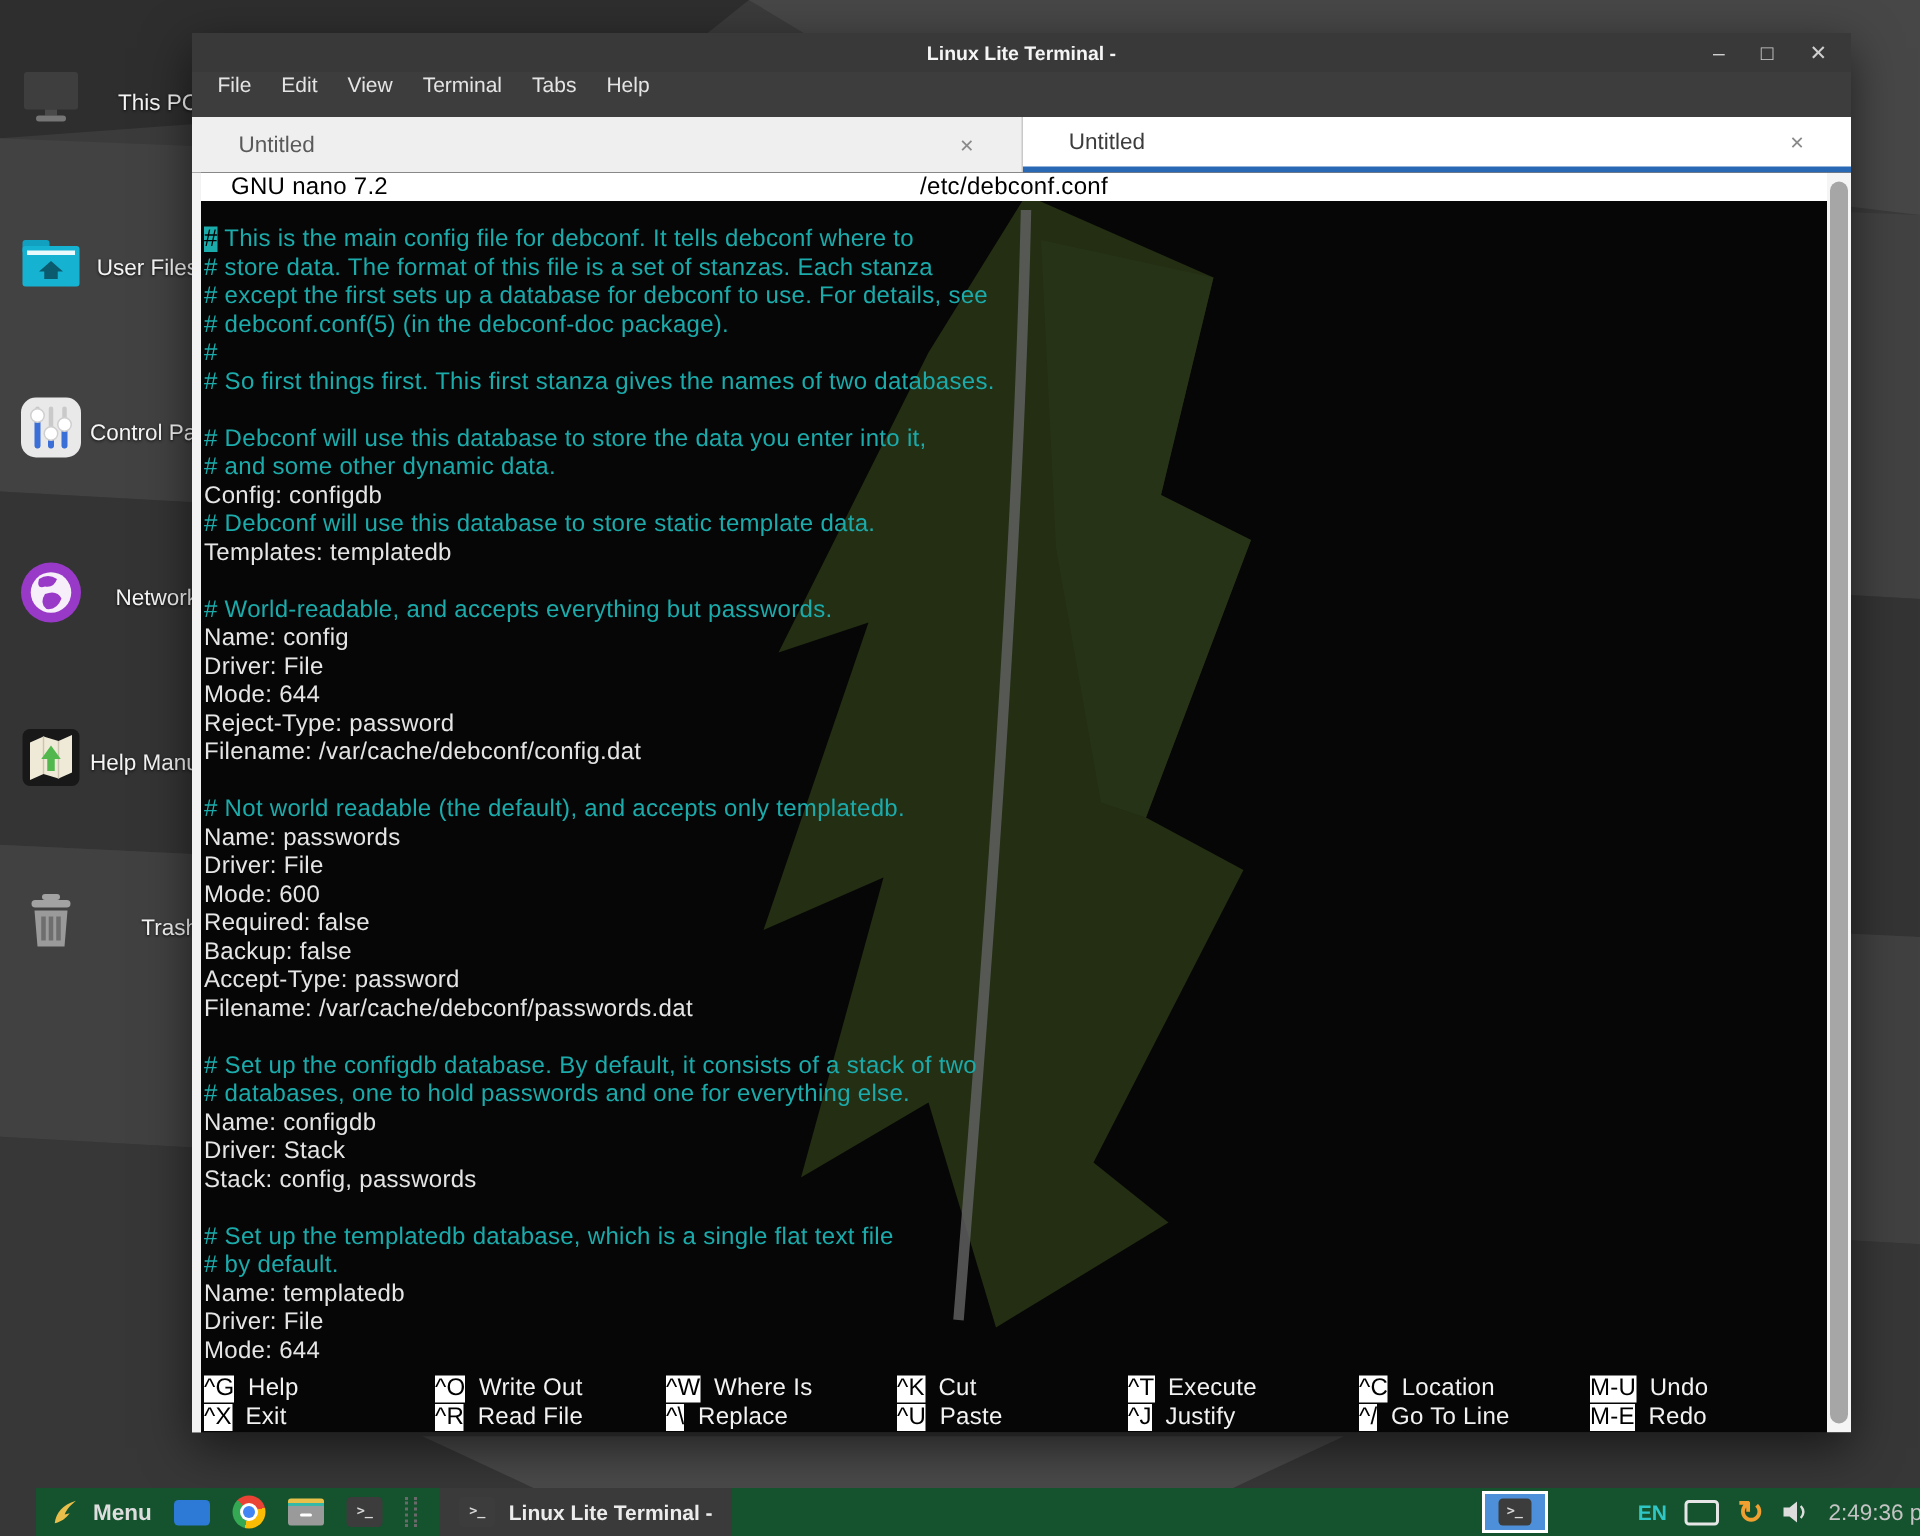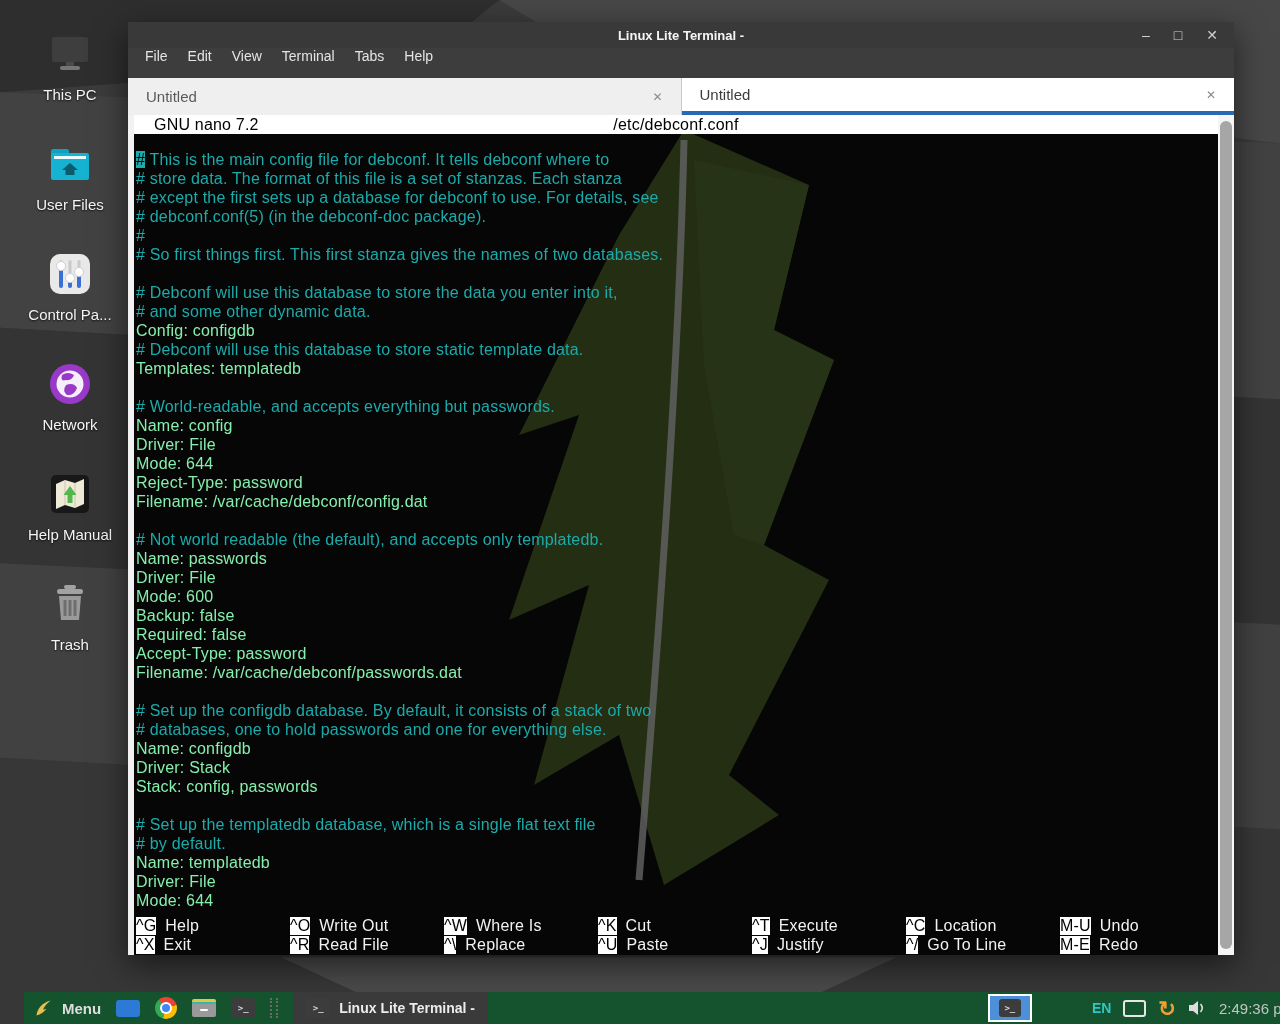--- a/index.html
+++ b/index.html
@@ -11,58 +11,58 @@
   .wp.p1{background:#2E2E2E;clip-path:polygon(0 0,39% 0,33% 6%,0 9%);}
   .wp.p2{background:#474747;clip-path:polygon(39% 0,100% 0,100% 14%,47% 6%);}
   .wp.p3{background:#424242;clip-path:polygon(0 9%,100% 14%,100% 39%,0 32%);}
   .wp.p4{background:#343434;clip-path:polygon(0 32%,100% 39%,100% 61%,0 55%);}
   .wp.p5{background:#414141;clip-path:polygon(0 55%,100% 61%,100% 81%,0 74%);}
   .wp.p6{background:#373737;clip-path:polygon(0 74%,100% 81%,100% 100%,0 100%);}
   .wp.p7{background:#4A4A4A;clip-path:polygon(22% 93.5%,70% 93.5%,64% 97%,28% 97%);}
 
   
   .desk-icons{position:absolute;left:8px;top:24px;width:124px;}
-  .dicon{height:82px;margin-bottom:28px;display:flex;flex-direction:column;
-         align-items:center;justify-content:center;cursor:default;}
+  .dicon{height:82px;margin-bottom:28px;display:flex;flex-direction:row;
+         align-items:center;justify-content:space-between;cursor:default;}
   .dicon svg{width:52px;height:52px;flex:0 0 auto;}
   .dlabel{margin-top:6px;font-size:15px;color:#F5F5F5;text-shadow:0 1px 2px rgba(0,0,0,.8);
           white-space:nowrap;}
 
   
   .window{position:absolute;left:128px;top:22px;width:1106px;height:933px;
           box-shadow:0 10px 30px rgba(0,0,0,.55);}
   .titlebar{height:26px;background:#393939;position:relative;display:flex;
             align-items:center;justify-content:center;}
   .title{color:#F5F5F5;font-size:13px;font-weight:bold;}
   .winbtns{position:absolute;right:16px;top:0;height:100%;display:flex;gap:24px;
            align-items:center;}
   .winbtn{color:#CFCFCF;font-size:14px;line-height:1;cursor:default;}
   .menubar{height:30px;background:#3D3D3D;display:flex;align-items:flex-start;padding-left:7px;}
   .menu-item{padding:0 10px;color:#E4E4E4;font-size:14px;cursor:default;}
 
   .tabbar{height:37px;display:flex;background:#CFCFCF;}
-  .tab{flex:1;display:flex;align-items:center;padding:0 18px;box-sizing:border-box;cursor:default;}
+  .tab{flex:1;display:flex;align-items:center;padding:0 31px;box-sizing:border-box;cursor:default;}
   .tab.inactive{background:#EFEFEF;color:#5A5A5A;border-right:1px solid #C9C9C9;}
   .tab.active{background:#FFFFFF;color:#3C3C3C;border-bottom:4px solid var(--accent-tab,#2968B4);}
   .tab-label{font-size:15px;}
   .tab-close{margin-left:auto;color:#8A8A8A;font-size:12px;}
 
   .terminal{position:relative;height:840px;background:var(--terminal-bg,#060606);
             border-left:6px solid #F2F2F2;box-sizing:border-box;overflow:hidden;
             font-family:Liberation Sans, sans-serif;}
   .watermark{position:absolute;left:0;top:0;pointer-events:none;}
 
   .nano-header{position:relative;height:19px;background:#FFFFFF;color:#000;
                font-size:16px;letter-spacing:.2px;line-height:19px;margin-right:16px;z-index:2;}
   .nh-left{position:absolute;left:20px;white-space:pre;}
   .nh-center{position:absolute;left:0;right:0;text-align:center;white-space:pre;}
 
   .nano-lines{position:absolute;top:35px;left:2px;right:20px;z-index:2;}
   .tl{height:19px;line-height:19px;font-size:16px;letter-spacing:.2px;white-space:pre;
-      color:#86efac;}
+      color:#e5e5e5;}
   .tl.comment{color:var(--comment,#1BABAB);}
   .cursor{background:var(--comment,#1BABAB);color:#000;}
 
   .nano-shortcuts{position:absolute;left:2px;right:20px;bottom:1px;z-index:2;}
   .srow{display:grid;grid-template-columns:repeat(7,1fr);height:19px;}
   .sc{display:flex;align-items:center;height:19px;}
   .key{background:#FFFFFF;color:#000;font-size:16px;letter-spacing:.2px;line-height:18px;
        white-space:pre;}
   .lab{color:#F2F2F2;font-size:16px;letter-spacing:.2px;margin-left:9px;white-space:pre;}
 
@@ -238,22 +238,22 @@
           <div class="tl normal">Name: config</div>
           <div class="tl normal">Driver: File</div>
           <div class="tl normal">Mode: 644</div>
           <div class="tl normal">Reject-Type: password</div>
           <div class="tl normal">Filename: /var/cache/debconf/config.dat</div>
           <div class="tl normal"> </div>
           <div class="tl comment"># Not world readable (the default), and accepts only templatedb.</div>
           <div class="tl normal">Name: passwords</div>
           <div class="tl normal">Driver: File</div>
           <div class="tl normal">Mode: 600</div>
+          <div class="tl normal">Required: false</div>
           <div class="tl normal">Backup: false</div>
-          <div class="tl normal">Required: false</div>
           <div class="tl normal">Accept-Type: password</div>
           <div class="tl normal">Filename: /var/cache/debconf/passwords.dat</div>
           <div class="tl normal"> </div>
           <div class="tl comment"># Set up the configdb database. By default, it consists of a stack of two</div>
           <div class="tl comment"># databases, one to hold passwords and one for everything else.</div>
           <div class="tl normal">Name: configdb</div>
           <div class="tl normal">Driver: Stack</div>
           <div class="tl normal">Stack: config, passwords</div>
           <div class="tl normal"> </div>
           <div class="tl comment"># Set up the templatedb database, which is a single flat text file</div>

